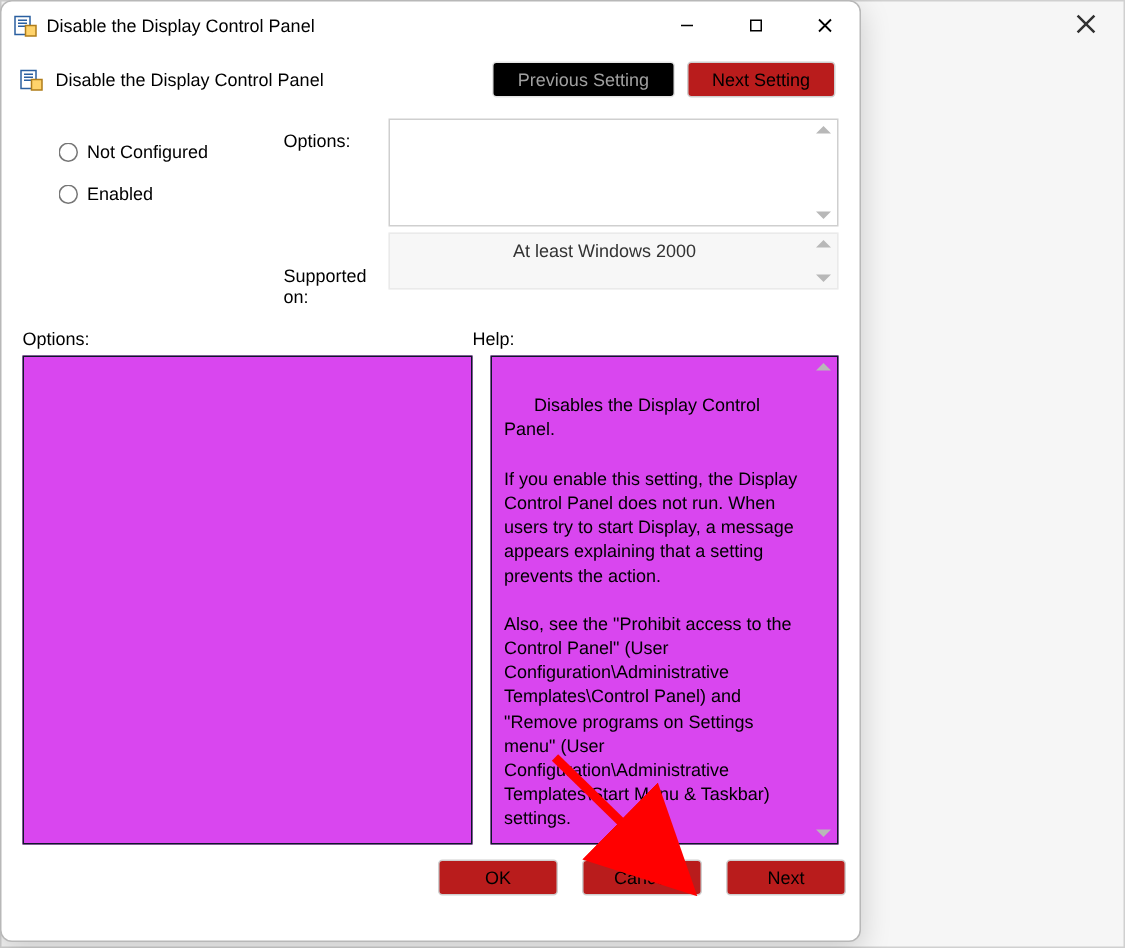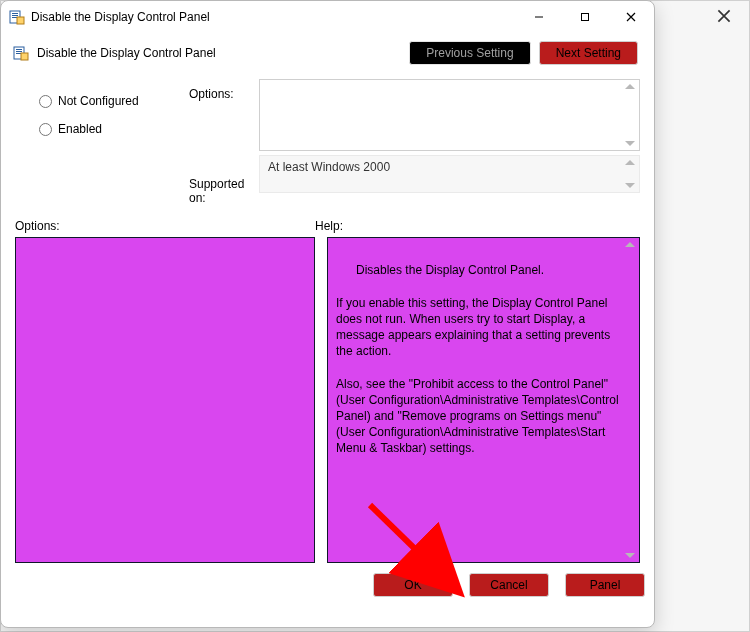--- a/index.html
+++ b/index.html
@@ -23,21 +23,21 @@
     top: 0; right: 0; height: 30px; width: 50px;
     display: flex; align-items: center; justify-content: center;
   }
   .bg-close {
     width: 14px; height: 14px;
   }
 
   .dialog {
     position: absolute;
     top: 0; left: 0;
-    width: 655px; height: 628px;
+    width: 574px; height: 628px;
     background: #fff;
     border: 1px solid #b8b8b8;
     border-radius: 8px;
     box-shadow: 0 6px 20px rgba(0,0,0,0.18);
     overflow: hidden;
   }
 
   .titlebar {
     height: 32px;
     display: flex;
@@ -124,20 +124,21 @@
   .supported-box {
     position: relative;
     width: 100%;
     height: 38px;
     border: 1px solid #eaeaea;
     background: #f7f7f7;
     padding: 4px 20px 4px 8px;
     font-size: 12px;
     color: #333;
     margin-top: 4px;
+    text-align: center;
   }
   .tiny-scroll {
     position: absolute;
     right: 2px;
     width: 14px;
     display: flex;
     flex-direction: column;
     justify-content: space-between;
   }
   .tiny-scroll .tri {
@@ -303,21 +304,21 @@
       <div class="tiny-scroll help-scroll">
         <div class="tri up"></div>
         <div class="tri down"></div>
       </div>
     </div>
   </div>
 
   <div class="footer">
     <button class="btn">OK</button>
     <button class="btn">Cancel</button>
-    <button class="btn">Panel</button>
+    <button class="btn">Next</button>
   </div>
 
 </div>
 
 <svg class="arrow-overlay" width="750" height="632" style="left:0;top:0">
   <defs>
     <marker id="ah" markerWidth="12" markerHeight="12" refX="9" refY="6" orient="auto">
       <path d="M0,0 L12,6 L0,12 Z" fill="#ff0000"></path>
     </marker>
   </defs>

